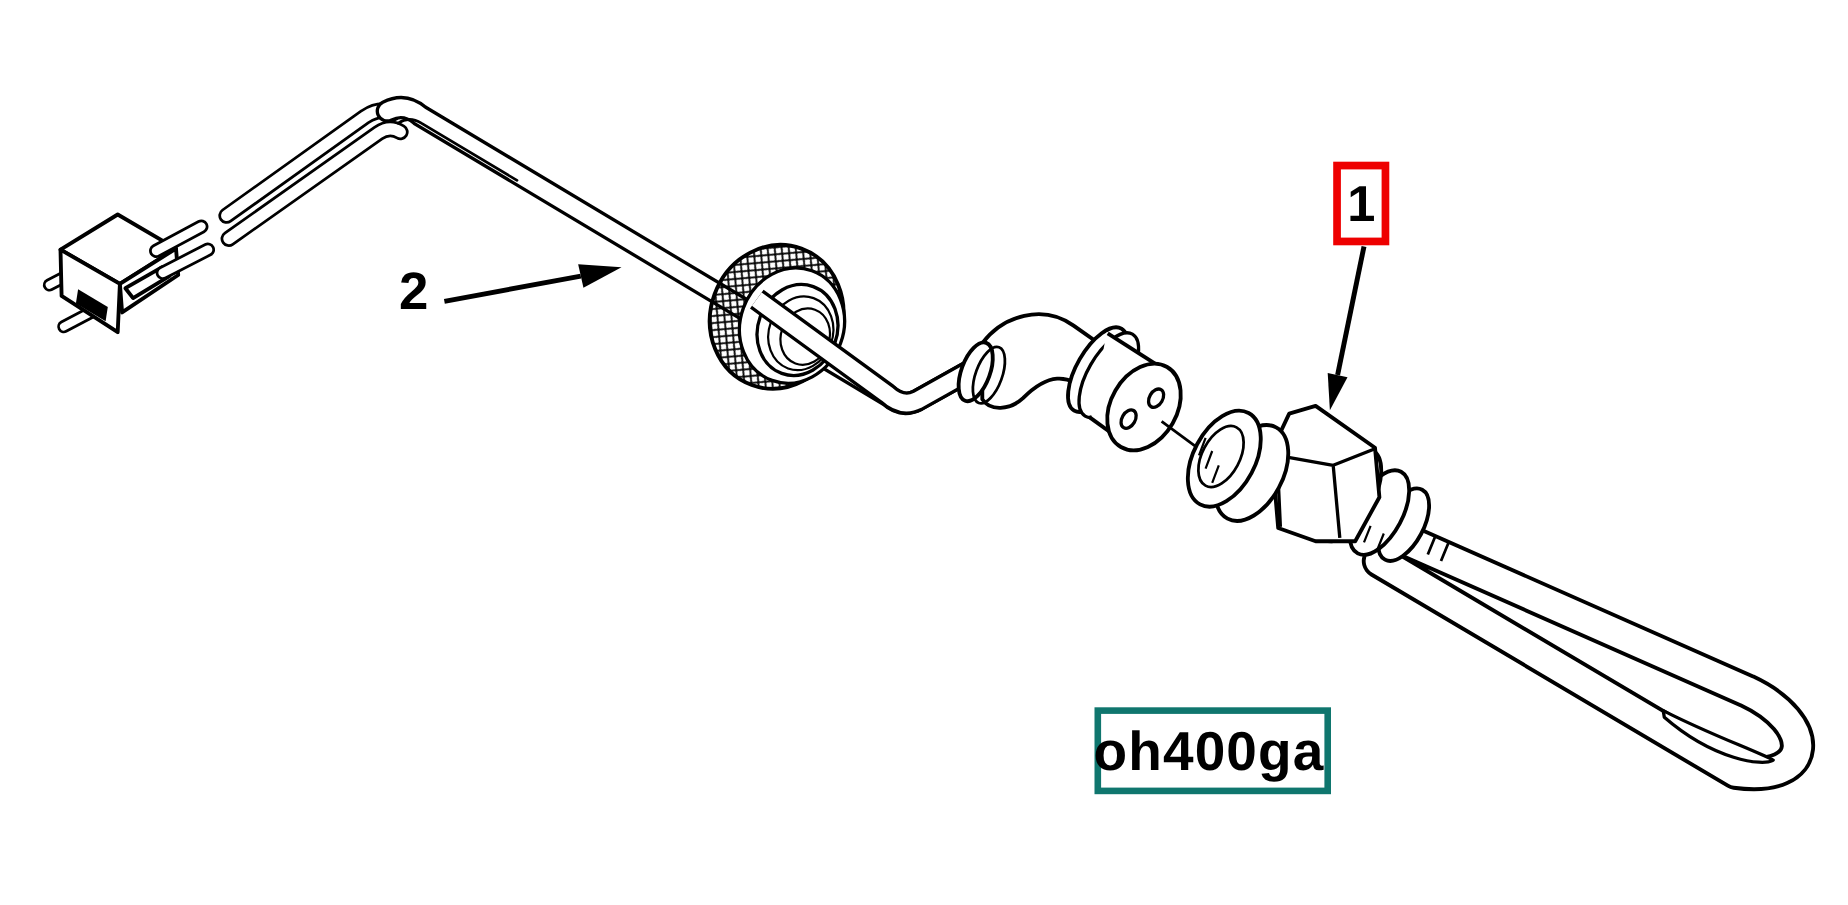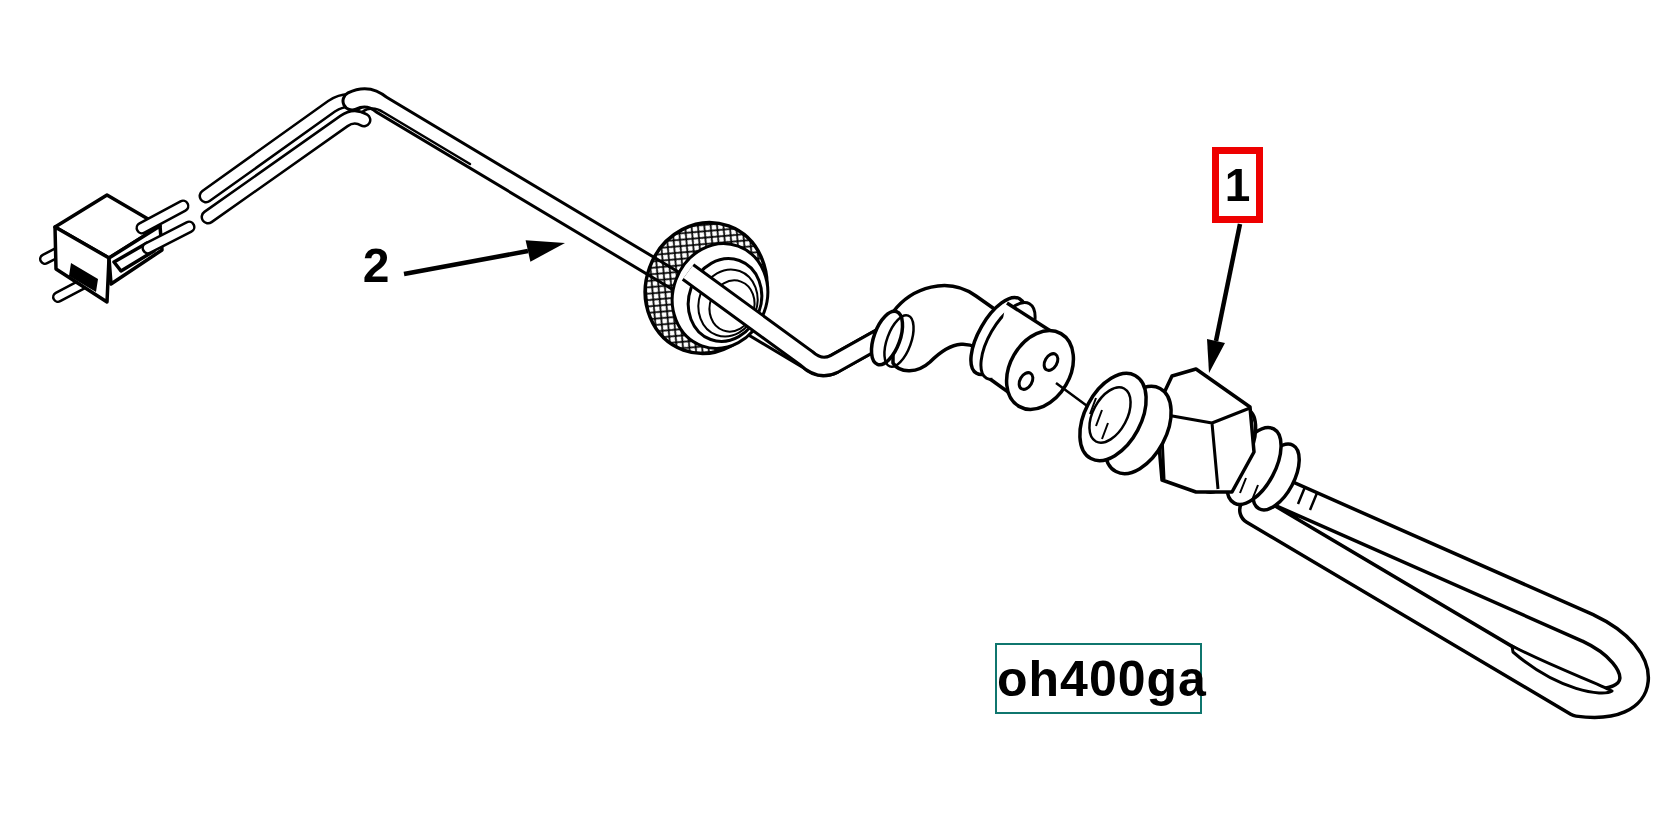--- a/index.html
+++ b/index.html
@@ -23,23 +23,23 @@
     border:7px solid #ee0000;
     background:#ffffff;
     display:flex;align-items:center;justify-content:center;
   }
   .callout-1-box span{
     font-size:46px;font-weight:bold;color:#000;line-height:1;
   }
   .caption-box{
     position:absolute;left:995px;top:643px;
     width:203px;height:67px;
-    border:2px solid #0f766e;
+    border:6px solid #0f766e;
     background:#ffffff;
-    display:flex;align-items:center;justify-content:flex-start;
+    display:flex;align-items:center;justify-content:flex-end;
   }
   .caption-box span{
     font-size:50px;font-weight:bold;color:#000;letter-spacing:1px;
   }
 </style>
 </head>
 <body>
 
 <div class="stage">
 

